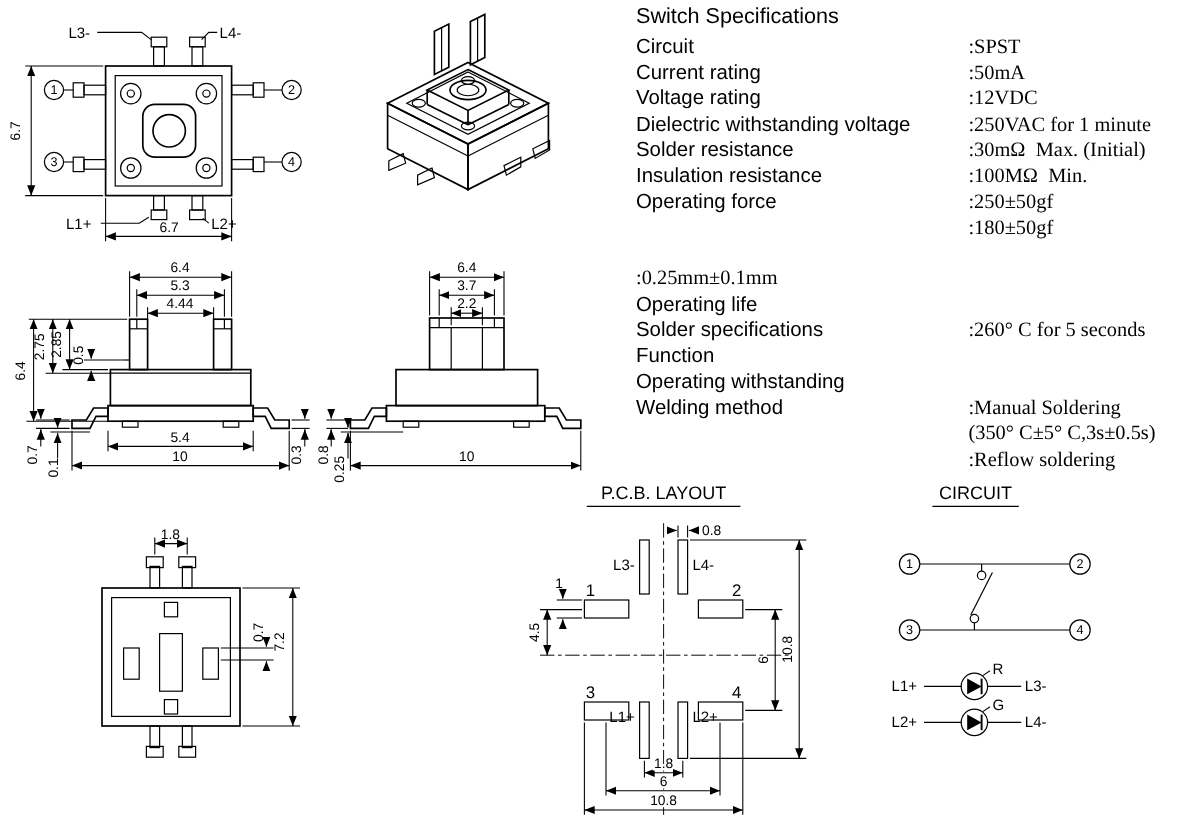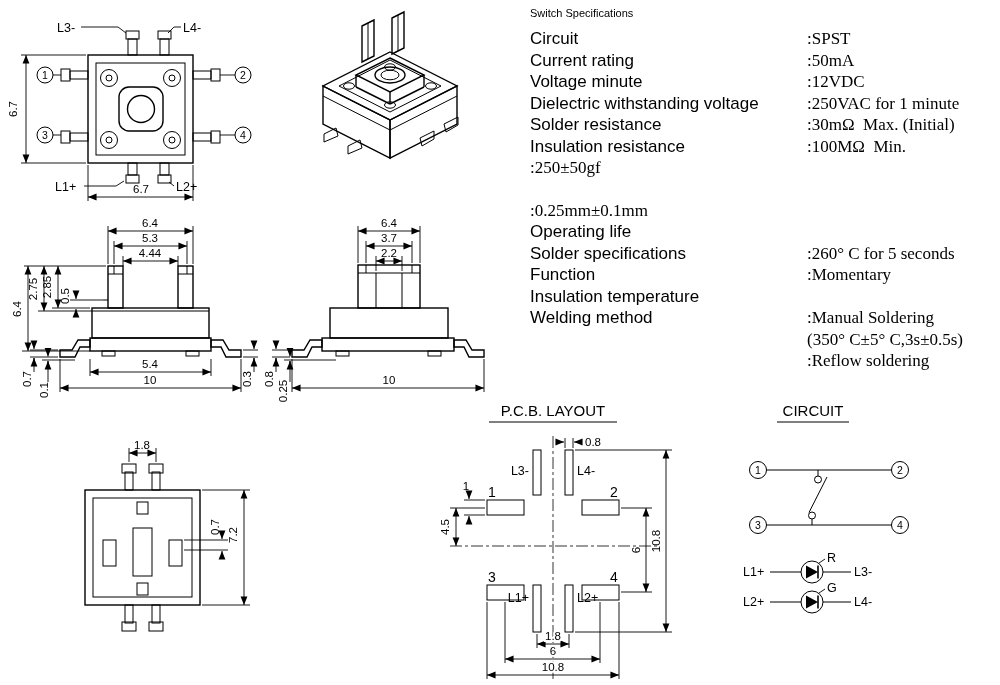--- a/index.html
+++ b/index.html
@@ -1,21 +1,21 @@
 <!DOCTYPE html>
 <html><head>
 <meta charset="utf-8">
 <style>
   * { margin:0; padding:0; box-sizing:border-box; }
   html,body { background:#fff; }
   body { width:1000px; height:685px; font-family:"Liberation Sans",sans-serif; color:#000; }
   .page { position:relative; width:1000px; height:685px; background:#fff; overflow:hidden; }
   .drawing { position:absolute; left:0; top:0; }
   .specs { position:absolute; left:530px; top:2px; width:466px; }
-  .specs-title { font-size:11px; line-height:22px; margin-bottom:4px; }
+  .specs-title { font-size:18px; line-height:22px; margin-bottom:4px; }
   .spec-row { display:flex; font-size:17px; line-height:21.5px; }
   .spec-label { width:277px; flex:0 0 277px; }
   .spec-value { flex:1; white-space:pre;font-family:Liberation Serif, serif; }
   .spec-gap { height:21px; }
   svg text { font-family:"Liberation Sans",sans-serif; fill:#000; }
   .ol  { fill:none; stroke:#000; stroke-width:1.4; }
   .ol2 { fill:none; stroke:#000; stroke-width:1; }
   .dim { stroke:#000; stroke-width:0.9; fill:none; }
   .cl  { stroke:#000; stroke-width:0.8; fill:none; stroke-dasharray:12 3 3 3; }
   .blk { fill:#000; stroke:none; }
@@ -368,55 +368,59 @@
     <div class="specs-title">Switch Specifications</div>
     <div class="spec-row">
       <div class="spec-label">Circuit</div>
       <div class="spec-value">:SPST</div>
     </div>
     <div class="spec-row">
       <div class="spec-label">Current rating</div>
       <div class="spec-value">:50mA</div>
     </div>
     <div class="spec-row">
-      <div class="spec-label">Voltage minute</div>
+      <div class="spec-label">Voltage rating</div>
       <div class="spec-value">:12VDC</div>
     </div>
     <div class="spec-row">
       <div class="spec-label">Dielectric withstanding voltage</div>
       <div class="spec-value">:250VAC for 1 minute</div>
     </div>
     <div class="spec-row">
       <div class="spec-label">Solder resistance</div>
       <div class="spec-value">:30mΩ  Max. (Initial)</div>
     </div>
     <div class="spec-row">
       <div class="spec-label">Insulation resistance</div>
       <div class="spec-value">:100MΩ  Min.</div>
     </div>
     <div class="spec-row">
+      <div class="spec-label">Operating force</div>
       <div class="spec-value">:250±50gf</div>
+    </div>
+    <div class="spec-row">
+      <div class="spec-label"></div>
+      <div class="spec-value">:180±50gf</div>
     </div>
     <div class="spec-gap"></div>
     <div class="spec-row">
       <div class="spec-value">:0.25mm±0.1mm</div>
     </div>
     <div class="spec-row">
       <div class="spec-label">Operating life</div>
     </div>
     <div class="spec-row">
       <div class="spec-label">Solder specifications</div>
       <div class="spec-value">:260° C for 5 seconds</div>
     </div>
     <div class="spec-row">
       <div class="spec-label">Function</div>
-      <div class="spec-value">:Momentary</div>
-    </div>
-    <div class="spec-row">
-      <div class="spec-label">Insulation temperature</div>
+    </div>
+    <div class="spec-row">
+      <div class="spec-label">Operating withstanding</div>
     </div>
     <div class="spec-row">
       <div class="spec-label">Welding method</div>
       <div class="spec-value">:Manual Soldering</div>
     </div>
     <div class="spec-row">
       <div class="spec-label"></div>
       <div class="spec-value">(350° C±5° C,3s±0.5s)</div>
     </div>
     <div class="spec-row">

